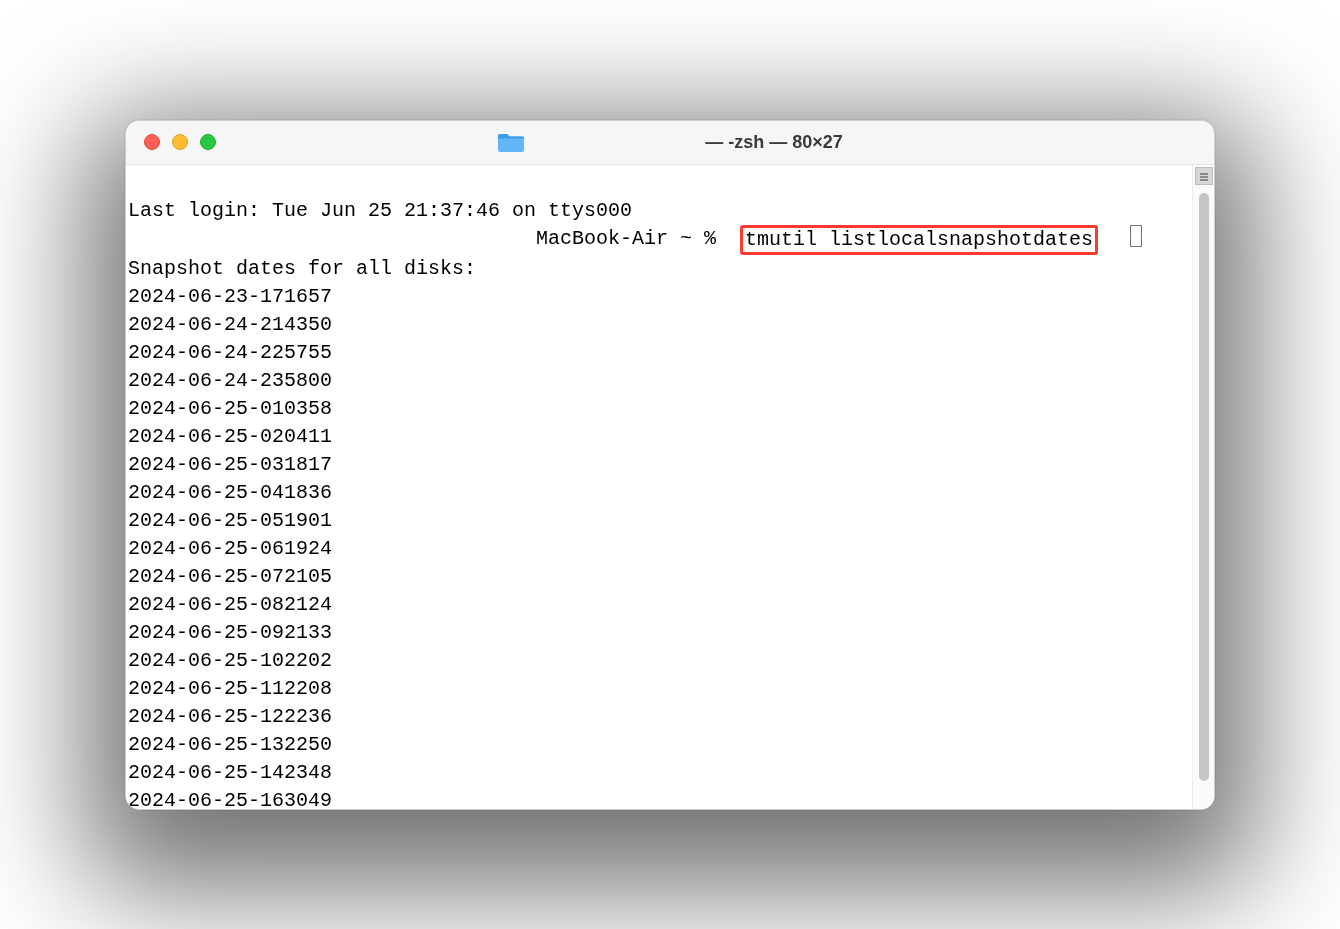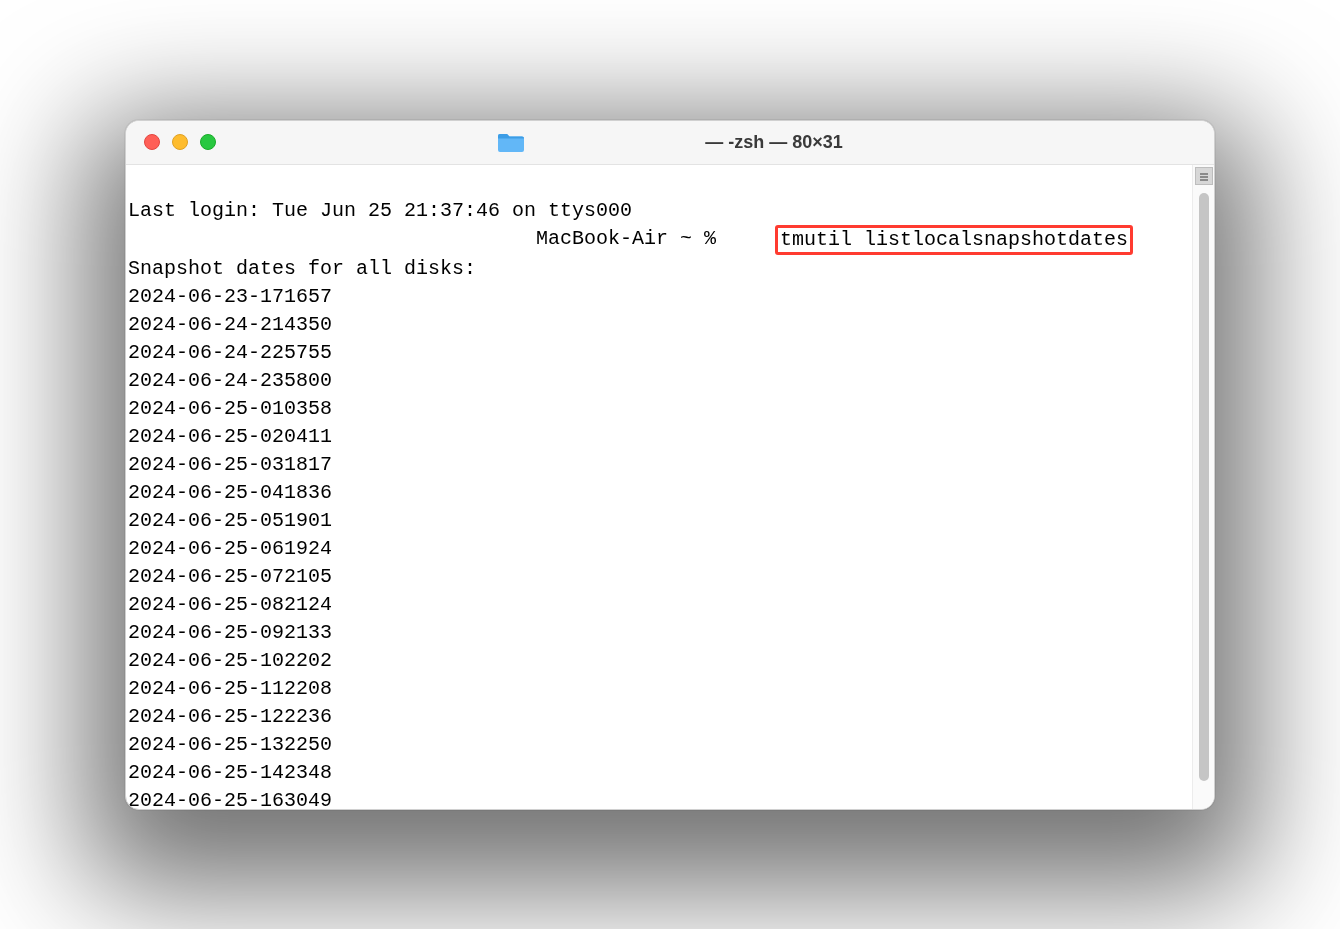--- a/index.html
+++ b/index.html
@@ -108,21 +108,20 @@
       top: 28px;
       bottom: 28px;
       left: 6px;
       width: 10px;
       background: #c5c5c5;
       border-radius: 5px;
     }
     .line { display: block; }
     .prompt-line {
       display: flex;
-      gap: 35px;
     }
     .prompt-prefix { padding-left: 408px; }
     .cmd-highlight {
       border: 3px solid #ff3b30;
       border-radius: 3px;
       padding: 0 2px;
       margin-left: 12px;
       display: inline-block;
       line-height: 24px;
     }
@@ -145,21 +144,21 @@
       <div class="light yellow"></div>
       <div class="light green"></div>
     </div>
     <div class="title-center">
       <span class="folder-icon">
         <svg viewBox="0 0 28 22">
           <path d="M1 5 Q1 3 3 3 L10 3 L12.5 5.5 L25 5.5 Q27 5.5 27 7.5 L27 19 Q27 21 25 21 L3 21 Q1 21 1 19 Z" fill="#62b7f7"></path>
           <path d="M1 7.5 L27 7.5 L27 7 Q27 5.5 25 5.5 L12.5 5.5 L10 3 L3 3 Q1 3 1 5 Z" fill="#3c9de6"></path>
         </svg>
       </span>
-      <span class="window-title">— -zsh — 80×31</span>
+      <span class="window-title">— -zsh — 80×27</span>
     </div>
   </div>
 
   <div class="terminal-wrap">
     <div class="terminal">
 <span class="line">Last login: Tue Jun 25 21:37:46 on ttys000</span><span class="prompt-line"><span class="prompt-prefix">MacBook-Air ~ % </span><span class="cmd-highlight"><span>tmutil listlocalsnapshotdates</span></span><span class="cursor-box"></span></span><span class="line">Snapshot dates for all disks:</span><span class="line">2024-06-23-171657</span><span class="line">2024-06-24-214350</span><span class="line">2024-06-24-225755</span><span class="line">2024-06-24-235800</span><span class="line">2024-06-25-010358</span><span class="line">2024-06-25-020411</span><span class="line">2024-06-25-031817</span><span class="line">2024-06-25-041836</span><span class="line">2024-06-25-051901</span><span class="line">2024-06-25-061924</span><span class="line">2024-06-25-072105</span><span class="line">2024-06-25-082124</span><span class="line">2024-06-25-092133</span><span class="line">2024-06-25-102202</span><span class="line">2024-06-25-112208</span><span class="line">2024-06-25-122236</span><span class="line">2024-06-25-132250</span><span class="line">2024-06-25-142348</span><span class="line">2024-06-25-163049</span>
     </div>
     <div class="scroll-gutter">
       <div class="top-scroll-square"></div>
       <div class="scroll-thumb"></div>

